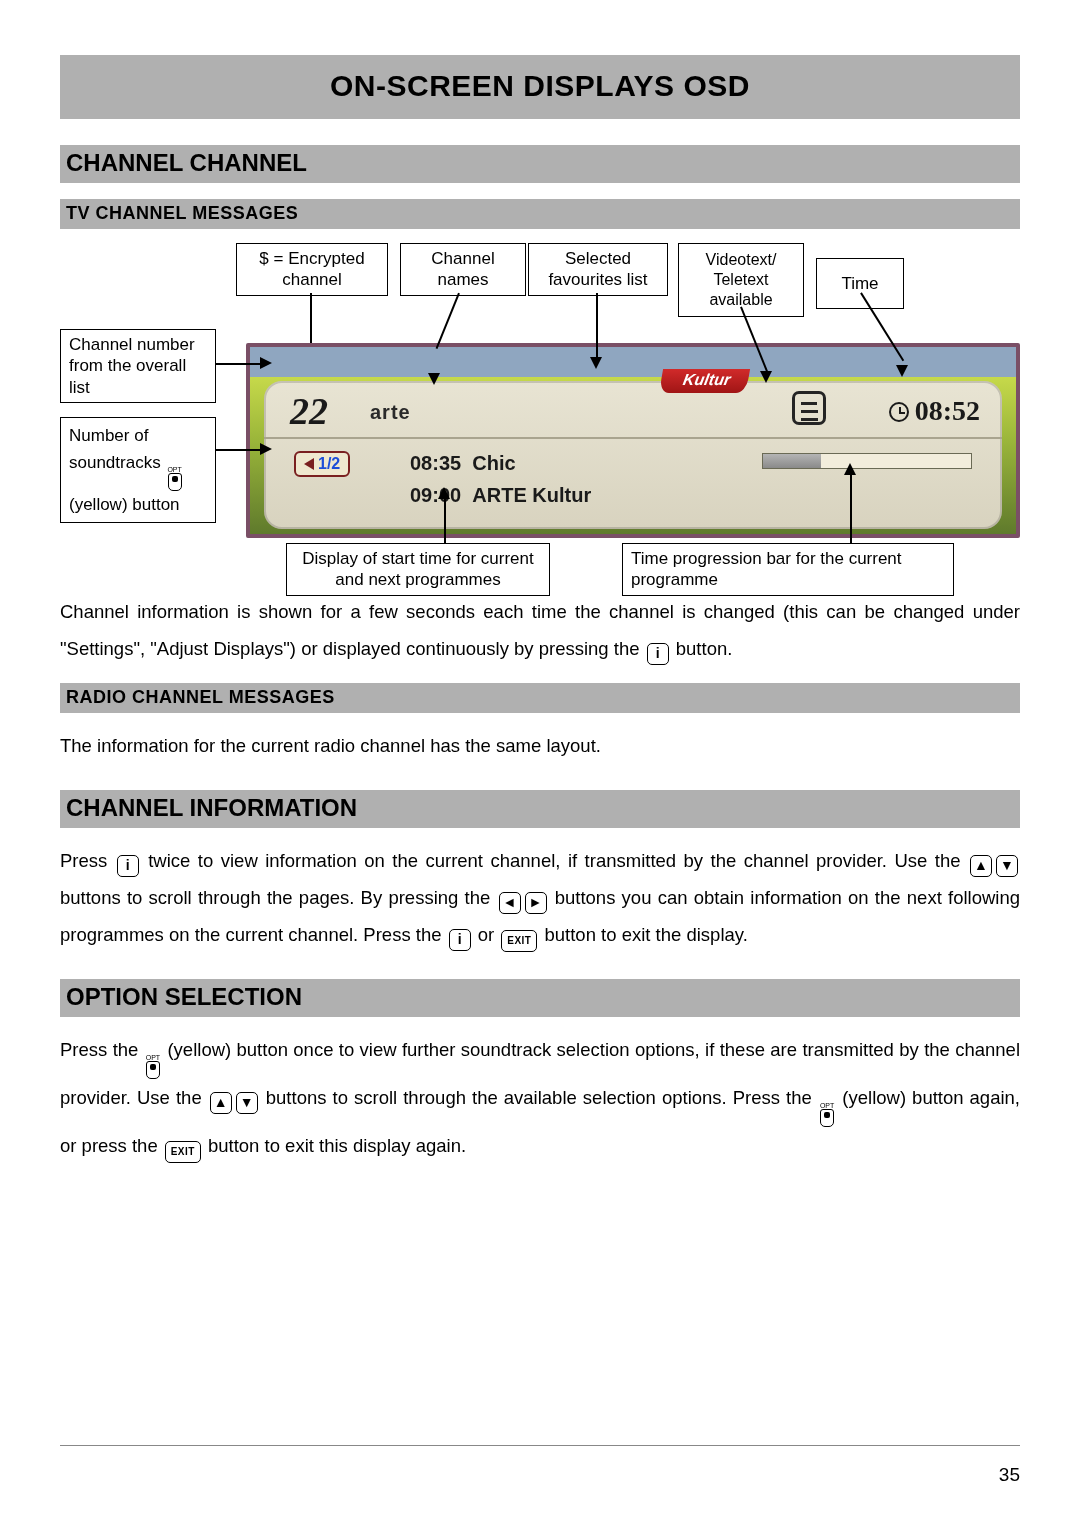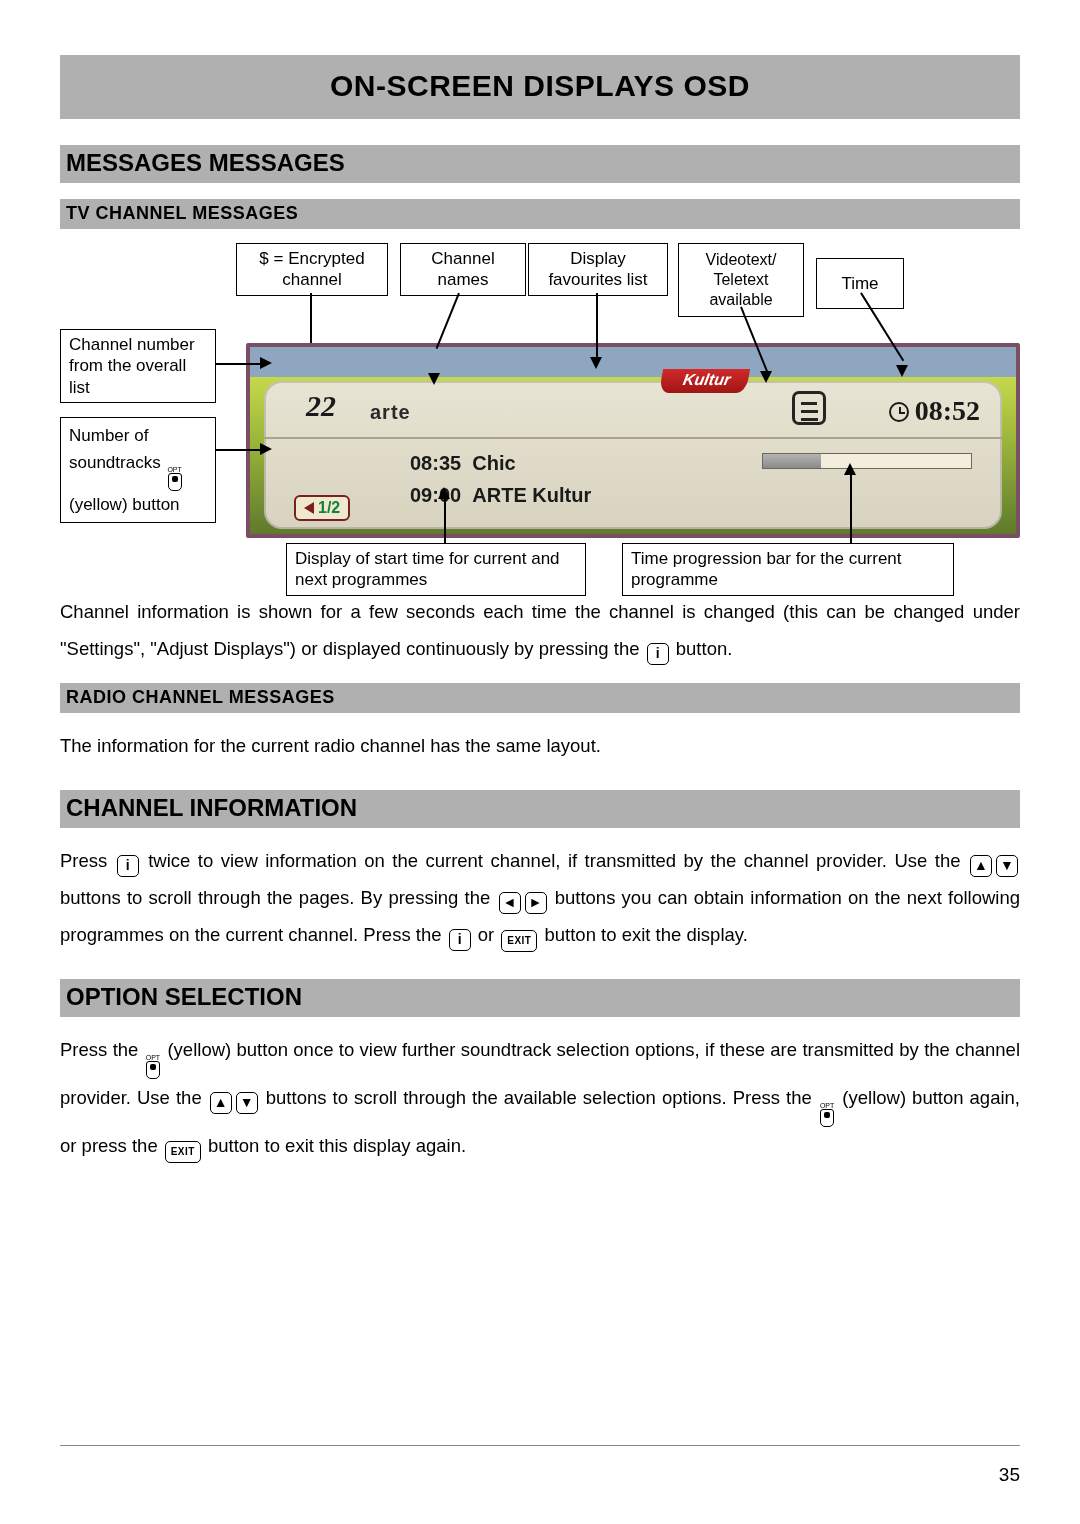--- a/index.html
+++ b/index.html
@@ -126,21 +126,21 @@
     border-radius: 18px;
     box-shadow: inset 0 0 0 2px rgba(0,0,0,0.15);
   }
   .osd-head {
     position:absolute; left:0; right:0; top:0; height:58px;
     border-bottom: 2px solid #a9a48f;
   }
   .osd-chnum {
     position:absolute; left:26px; top:8px;
     font-family: Georgia, 'Times New Roman', serif;
-    font-style: italic; font-weight: bold; font-size: 30px; color:#1a1a1a;margin-left:16px;
+    font-style: italic; font-weight: bold; font-size: 38px; color:#1a1a1a;
   }
   .osd-chname {
     position:absolute; left:106px; top:20px;
     font-size: 20px; font-weight:bold; color:#2a2a2a; letter-spacing:1px;
   }
   .osd-fav {
     position:absolute; right:254px; top:-12px;
     background: linear-gradient(#d12a2a,#a01515);
     color:#fff; font-style:italic; font-weight:bold; font-size:16px;
     padding: 2px 18px 4px 22px;
@@ -161,23 +161,22 @@
   }
   .osd-clk {
     display:inline-block; width:20px; height:20px; border:2.5px solid #1a1a1a;
     border-radius:50%; vertical-align:-2px; margin-right:6px; position:relative;
   }
   .osd-clk::after{content:"";position:absolute;left:8px;top:3px;width:2px;height:7px;background:#1a1a1a;}
   .osd-clk::before{content:"";position:absolute;left:8px;top:8px;width:6px;height:2px;background:#1a1a1a;}
   .osd-snd {
     position:absolute; left:30px; top:70px;
     border:2px solid #7a2020; border-radius:6px;
-    background:#efe8cf; padding:2px 8px; font-weight:bold; color:#15803d;
+    background:#efe8cf; padding:2px 8px; font-weight:bold; color:#1d4ed8;
     font-size:16px;
-    margin-top:44px;
   }
   .osd-snd .spk{
     display:inline-block; width:0; height:0; border-top:6px solid transparent;
     border-bottom:6px solid transparent; border-right:10px solid #7a2020;
     vertical-align:-1px; margin-right:4px;
   }
   .osd-prog {
     position:absolute; left:146px; top:66px; font-size:20px; font-weight:bold; color:#1a1a1a;
     line-height:1.6;
   }
@@ -205,37 +204,37 @@
     position:absolute; width:0;height:0;
     border-left:6px solid transparent; border-right:6px solid transparent;
     border-bottom:12px solid #000;
   }
 </style>
 </head>
 <body>
 
 <div class="title-bar">ON-SCREEN DISPLAYS OSD</div>
 
-<div class="h2-bar">MESSAGES MESSAGES</div>
+<div class="h2-bar">CHANNEL CHANNEL</div>
 <div class="h3-bar">TV CHANNEL MESSAGES</div>
 
 <div class="diagram">
 
   <div class="lbox" style="left:176px; top:0; width:152px;">$ = Encrypted channel</div>
   <div class="lbox" style="left:340px; top:0; width:126px;">Channel names</div>
-  <div class="lbox" style="left:468px; top:0; width:140px;">Display favourites list</div>
+  <div class="lbox" style="left:468px; top:0; width:140px;">Selected favourites list</div>
   <div class="lbox" style="left:618px; top:0; width:126px; padding:6px 4px; font-size:16px;">Videotext/ Teletext available</div>
   <div class="lbox" style="left:756px; top:0; width:88px; padding-top:14px; padding-bottom:14px;margin-top:15px;">Time</div>
 
   <div class="lbox left" style="left:0; top:86px; width:156px;">Channel number from the overall list</div>
   <div class="lbox left" style="left:0; top:174px; width:156px; line-height:1.6;">
     <span>Number of soundtracks </span><span class="opt-icon"><span class="opt-lbl">OPT</span><span class="opt-glyph"></span></span><span> (yellow) button</span>
   </div>
 
-  <div class="lbox left" style="left:226px; top:300px; width:300px;">Display of start time for current and next programmes</div>
+  <div class="lbox left" style="left:226px; top:300px; width:264px;text-align:center;">Display of start time for current and next programmes</div>
   <div class="lbox left" style="left:562px; top:300px; width:332px;">Time progression bar for the current programme</div>
 
   <div class="osd-wrap">
     <div class="osd-sky"></div>
     <div class="osd-grass"></div>
     <div class="osd-banner">
       <div class="osd-head">
         <div class="osd-chnum">22</div>
         <div class="osd-chname">arte</div>
         <div class="osd-fav">Kultur</div>

